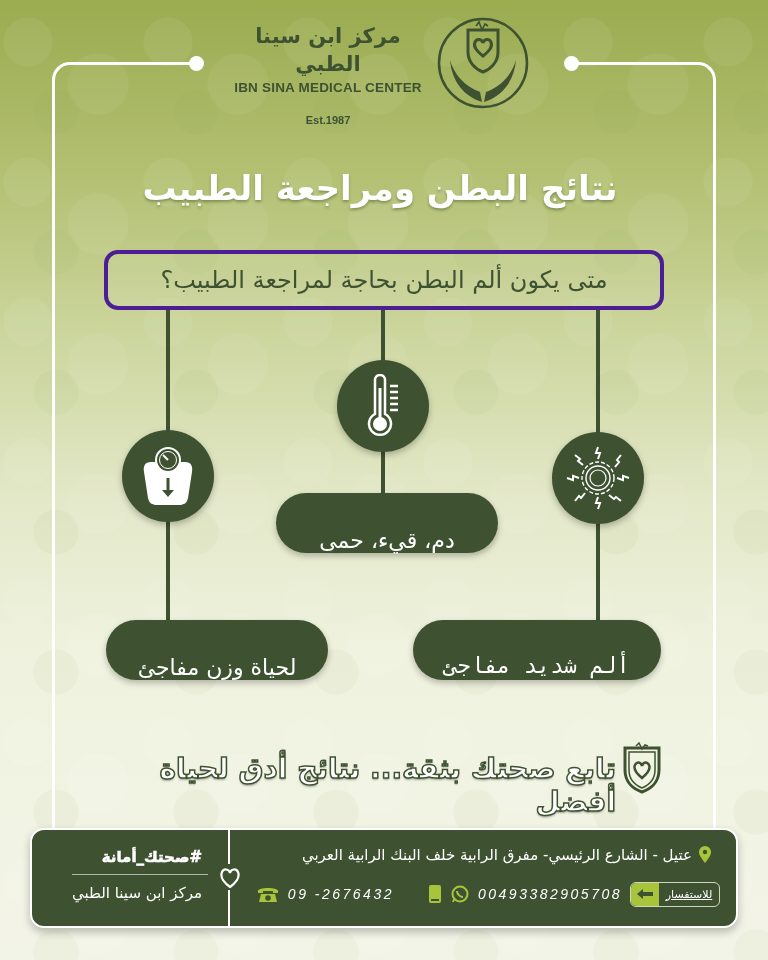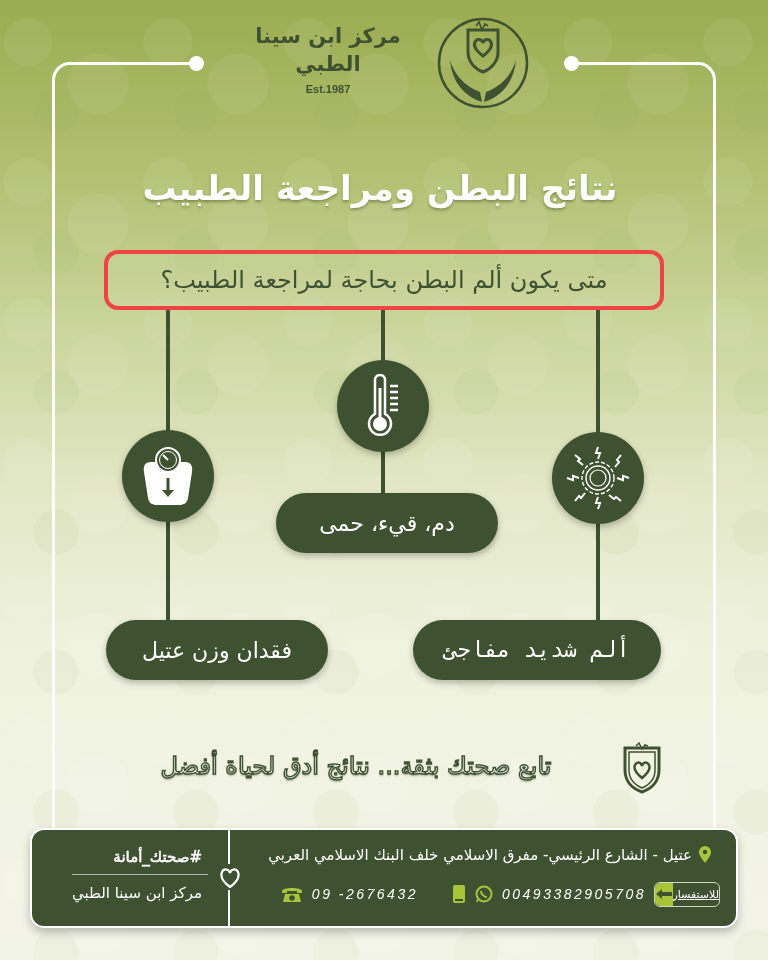--- a/index.html
+++ b/index.html
@@ -28,34 +28,34 @@
     border-top: 3px solid #fff; border-right: 3px solid #fff; border-top-right-radius: 18px;
   }
   .dot { position: absolute; top: 56px; width: 15px; height: 15px; border-radius: 50%; background: #fff; }
   .dot-left { left: 189px; }
   .dot-right { left: 564px; }
 
   
   .logo-block { position: absolute; left: 228px; top: 22px; width: 200px; text-align: center; direction: rtl; }
   .logo-ar { font-family: "DejaVu Sans", sans-serif; font-weight: bold; font-size: 21px; color: #3e5231; line-height: 28px; }
   .logo-en { direction: ltr; font-family: "Liberation Sans", sans-serif; font-weight: bold; font-size: 13.5px; color: #3e5231; letter-spacing: 0.2px; margin-top: 2px; }
-  .logo-est { direction: ltr; font-family: "Liberation Sans", sans-serif; font-weight: bold; font-size: 11px; color: #3e5231; margin-top: 5px; }
+  .logo-est { direction: ltr; font-family: "Liberation Sans", sans-serif; font-weight: bold; font-size: 11px; color: #3e5231; margin-top: 19px; }
   .logo-emblem { position: absolute; left: 436px; top: 16px; width: 94px; height: 94px; }
 
   
   .main-title {
     position: absolute; left: 100px; top: 168px; width: 560px; text-align: center;
     font-weight: bold; font-size: 34px; color: #fff; letter-spacing: 1px;
     text-shadow: 0 2px 3px rgba(60,80,30,0.45);
   }
 
   
   .question-box {
     position: absolute; left: 104px; top: 250px; width: 560px; height: 60px;
-    border: 4px solid #ef4444; border-radius: 14px; background: rgba(255,255,255,0.08);
+    border: 4px solid #4c1d95; border-radius: 14px; background: rgba(255,255,255,0.08);
     display: flex; align-items: center; justify-content: center;
     font-size: 24px; color: #3e5231;
   }
 
   
   .vline { position: absolute; width: 4px; background: #3e5231; }
   .line-left { left: 166px; top: 310px; height: 320px; }
   .line-mid { left: 381px; top: 310px; height: 190px; }
   .line-right { left: 596px; top: 310px; height: 320px; }
 
@@ -64,81 +64,82 @@
     background: #3e5231; box-shadow: 0 3px 6px rgba(0,0,0,0.25);
     display: flex; align-items: center; justify-content: center;
   }
   .ic-scale { left: 122px; top: 430px; }
   .ic-thermo { left: 337px; top: 360px; }
   .ic-pain { left: 552px; top: 432px; }
 
   .pill {
     position: absolute; height: 60px; border-radius: 30px; background: #3e5231;
     box-shadow: 0 3px 6px rgba(0,0,0,0.25);
-    display: flex; align-items: center; justify-content: center;
+    display: flex; align-items: flex-end; justify-content: center;
     color: #fff; font-size: 22px;
   }
   .pill-mid { left: 276px; top: 493px; width: 222px; }
   .pill-left { left: 106px; top: 620px; width: 222px; }
   .pill-right { left: 413px; top: 620px; width: 248px; font-family: Liberation Mono, monospace; }
 
   
   .slogan {
-    position: absolute; left: 96px; top: 752px; width: 520px; text-align: center;
-    font-weight: normal; font-size: 24px; color: #fff;
+    position: absolute; left: 96px; top: 752px; width: 520px; text-align: right;
+    font-weight: bold; font-size: 28px; color: #fff;
     -webkit-text-stroke: 1.5px #3e5231;
     text-shadow: 0 2px 2px rgba(0,0,0,0.3);
   }
   .slogan-icon { position: absolute; left: 620px; top: 742px; width: 44px; height: 52px; }
 
   
   .footer {
     position: absolute; left: 30px; top: 828px; width: 708px; height: 100px;
     background: #3e5231; border-radius: 14px; border: 2px solid #fff;
     box-shadow: 0 4px 8px rgba(0,0,0,0.25);
   }
   .footer-divider { position: absolute; left: 196px; top: 0; width: 2px; height: 96px; background: #fff; }
   .footer-heart { position: absolute; left: 186px; top: 34px; width: 24px; height: 26px; background: #3e5231; }
   .footer-hashtag {
     position: absolute; left: 10px; top: 18px; width: 160px; 
-    font-weight: normal; font-size: 15px; color: #fff; -webkit-text-stroke: 0.6px #fff;
+    font-weight: bold; font-size: 15px; color: #fff; -webkit-text-stroke: 0.6px #fff;
     text-shadow: 0 0 1px #000;
   }
   .footer-hr { position: absolute; left: 40px; top: 44px; width: 136px; height: 1px; background: rgba(255,255,255,0.6); }
   .footer-center-name { position: absolute; left: 10px; top: 54px; width: 160px; text-align: right; font-size: 15px; color: #fff; }
 
   .footer-address {
     position: absolute; left: 210px; top: 16px; width: 470px; text-align: right;
     font-size: 15px; color: #fff; display: flex; align-items: center; justify-content: flex-start; gap: 6px;
   }
   .contacts-row {
     position: absolute; left: 212px; top: 50px; width: 476px; height: 28px;
     display: flex; align-items: center; direction: rtl; gap: 8px;
   }
   .inquiry-btn {
-    width: 66px; height: 25px; border: 1.5px solid #cfd6c0; border-radius: 6px;
+    width: 90px; height: 25px; border: 1.5px solid #cfd6c0; border-radius: 6px;
     display: flex; align-items: center; overflow: hidden; direction: rtl;
   }
   .inquiry-label { flex: 1; font-size: 11px; color: #fff; text-align: center; text-decoration: underline; }
   .inquiry-arrow { width: 28px; height: 100%; background: #a7c43b; display: flex; align-items: center; justify-content: center; border-radius: 5px 0 0 5px; }
   .phone-text { direction: ltr; font-family: "Liberation Sans", sans-serif; font-size: 14px; color: #fff; letter-spacing: 2.5px; font-style: italic; }
   .spacer { width: 18px; }
 </style>
 </head>
 <body>
 
 <div class="bg-pattern"></div>
 
 <div class="frame-top-left"></div>
 <div class="frame-top-right"></div>
 <div class="dot dot-left"></div>
 <div class="dot dot-right"></div>
 
 <div class="logo-block">
   <div class="logo-ar">مركز ابن سينا الطبي</div>
+  <div class="logo-en">IBN SINA MEDICAL CENTER</div>
   <div class="logo-est">Est.1987</div>
 </div>
 <svg class="logo-emblem" viewBox="0 0 94 94">
   <circle cx="47" cy="47" r="44" fill="none" stroke="#3e5231" stroke-width="2.5"></circle>
   <path d="M32 14 h30 v22 c0 10 -7 17 -15 20 c-8 -3 -15 -10 -15 -20 z" fill="none" stroke="#3e5231" stroke-width="3"></path>
   <path d="M40 10 l3 -4 l3 8 l3 -6 l3 2" fill="none" stroke="#3e5231" stroke-width="1.6"></path>
   <path d="M47 40 c-6 -5 -10 -9 -8 -14 c2 -4 7 -3 8 1 c1 -4 6 -5 8 -1 c2 5 -2 9 -8 14 z" fill="none" stroke="#3e5231" stroke-width="3"></path>
   <path d="M14 44 c4 14 14 26 30 32 l2 10 c-18 -6 -30 -20 -32 -42 z" fill="#3e5231"></path>
   <path d="M80 44 c-4 14 -14 26 -30 32 l-2 10 c18 -6 30 -20 32 -42 z" fill="#3e5231"></path>
 </svg>
@@ -192,21 +193,21 @@
       <path d="M10 56 l4 -5 l2 2 l4 -5"></path>
       <path d="M56 56 l-5 -4 l-2 2 l-5 -4"></path>
     </g>
   </svg>
 </div>
 
 <div class="pill pill-mid">
   <span>دم، قيء، حمى</span>
 </div>
 <div class="pill pill-left">
-  <span>فقدان وزن عتيل</span>
+  <span>لحياة وزن مفاجئ</span>
 </div>
 <div class="pill pill-right">
   <span>ألم شديد مفاجئ</span>
 </div>
 
 <div class="slogan">تابع صحتك بثقة... نتائج أدق لحياة أفضل</div>
 <svg class="slogan-icon" viewBox="0 0 44 52">
   <path d="M5 6 h34 v22 c0 12 -8 19 -17 22 c-9 -3 -17 -10 -17 -22z" fill="none" stroke="#3e5231" stroke-width="3"></path>
   <path d="M9 10 h26 v18 c0 9 -6 15 -13 18 c-7 -3 -13 -9 -13 -18z" fill="none" stroke="#3e5231" stroke-width="1.5"></path>
   <path d="M16 4 l3 -3 l3 6 l3 -4 l3 1" fill="none" stroke="#3e5231" stroke-width="1.5"></path>
@@ -220,21 +221,21 @@
   </svg>
   <div class="footer-hashtag">#صحتك_أمانة</div>
   <div class="footer-hr"></div>
   <div class="footer-center-name">مركز ابن سينا الطبي</div>
 
   <div class="footer-address">
     <svg width="14" height="18" viewBox="0 0 14 18">
       <path d="M7 17 c-4 -5 -6 -8 -6 -11 a6 6 0 0 1 12 0 c0 3 -2 6 -6 11z" fill="#a7c43b"></path>
       <circle cx="7" cy="6" r="2.2" fill="#3e5231"></circle>
     </svg>
-    <span>عتيل - الشارع الرئيسي- مفرق الاسلامي خلف البنك الاسلامي العربي</span>
+    <span>عتيل - الشارع الرئيسي- مفرق الرابية خلف البنك الرابية العربي</span>
   </div>
 
   <div class="contacts-row">
     <div class="inquiry-btn">
       <span class="inquiry-label">للاستفسار</span>
       <span class="inquiry-arrow">
         <svg width="18" height="12" viewBox="0 0 18 12">
             <path d="M1 6 l6 -5 v3 h10 v4 h-10 v3z" fill="#3e5231"></path>
           </svg>
       </span>

